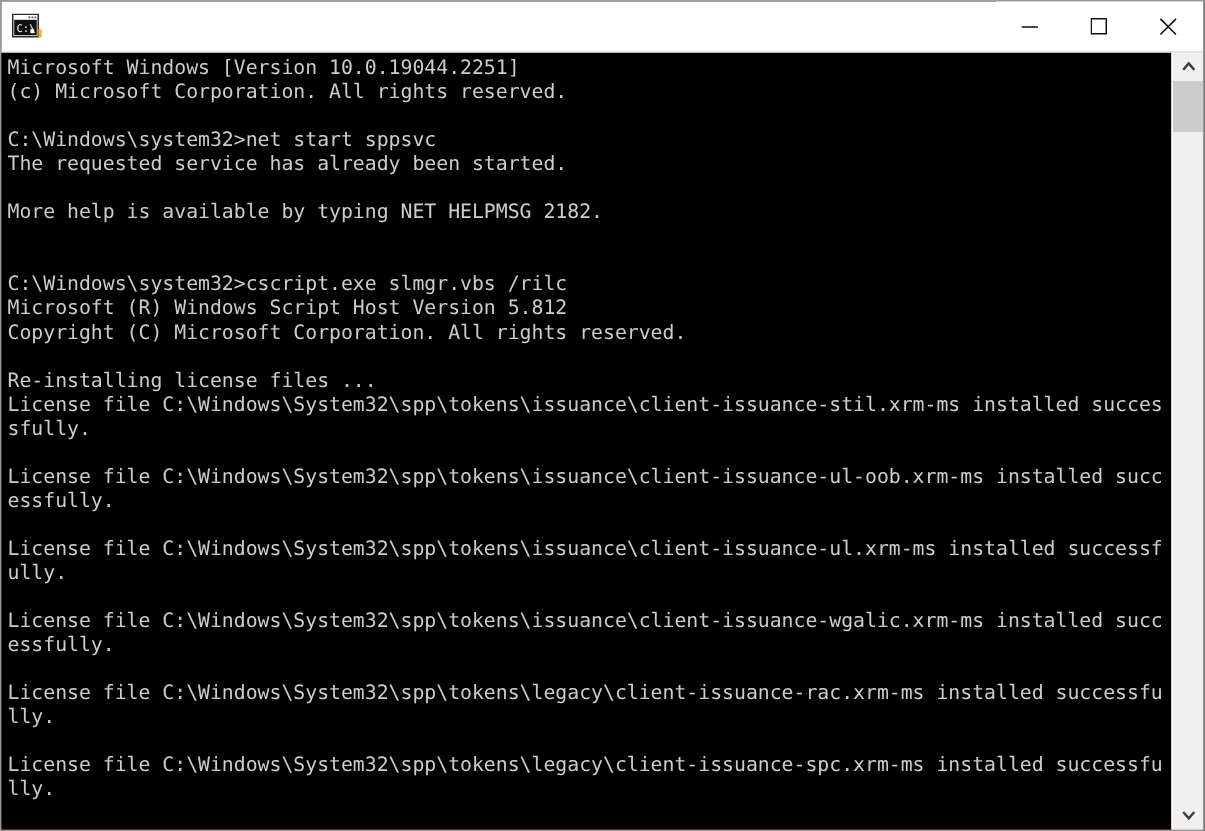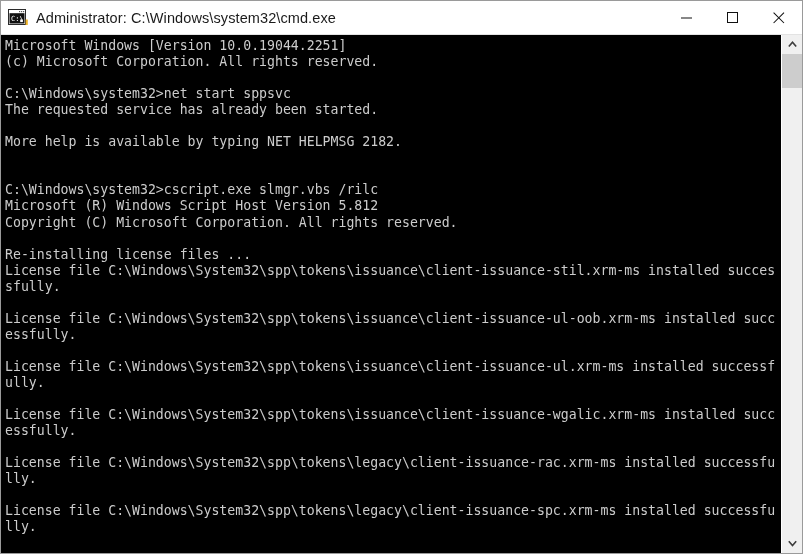--- a/index.html
+++ b/index.html
@@ -151,21 +151,20 @@
         <rect x="15" y="2" width="1.2" height="1.2"></rect>
       </g>
       <rect x="1.5" y="4.2" width="15" height="10.3" fill="#101010"></rect>
       <g fill="#ffffff" font-family="DejaVu Sans Mono, monospace" font-size="7">
         <text x="3" y="12">C:\</text>
       </g>
       <rect x="12.2" y="10.5" width="2.6" height="2.6" fill="#ffffff"></rect>
       <rect x="17.6" y="10.5" width="2.2" height="5.5" fill="#f0b429"></rect>
     </svg>
 
-    <span id="title-text">Administrator: C:\Windows\system32\cmd.exe</span>
 
     <div id="window-controls">
       <button class="wctl" id="btn-min" title="Minimize">
         <svg width="12" height="12" viewBox="0 0 12 12">
           <rect x="0" y="5.5" width="11" height="1" fill="#111111"></rect>
         </svg>
       </button>
       <button class="wctl" id="btn-max" title="Maximize">
         <svg width="12" height="12" viewBox="0 0 12 12">
           <rect x="0.5" y="0.5" width="10" height="10" fill="none" stroke="#111111" stroke-width="1"></rect>

